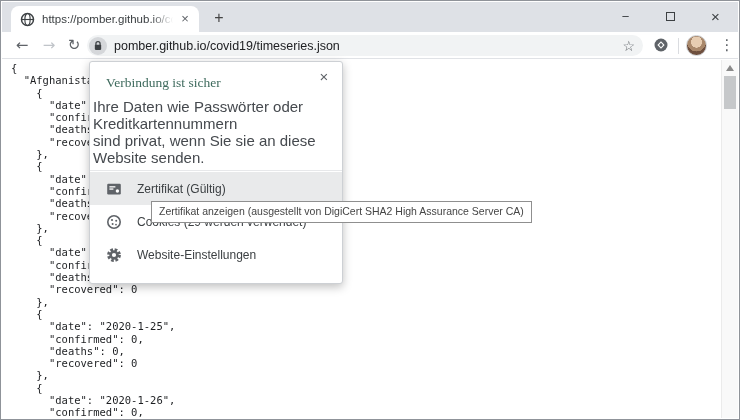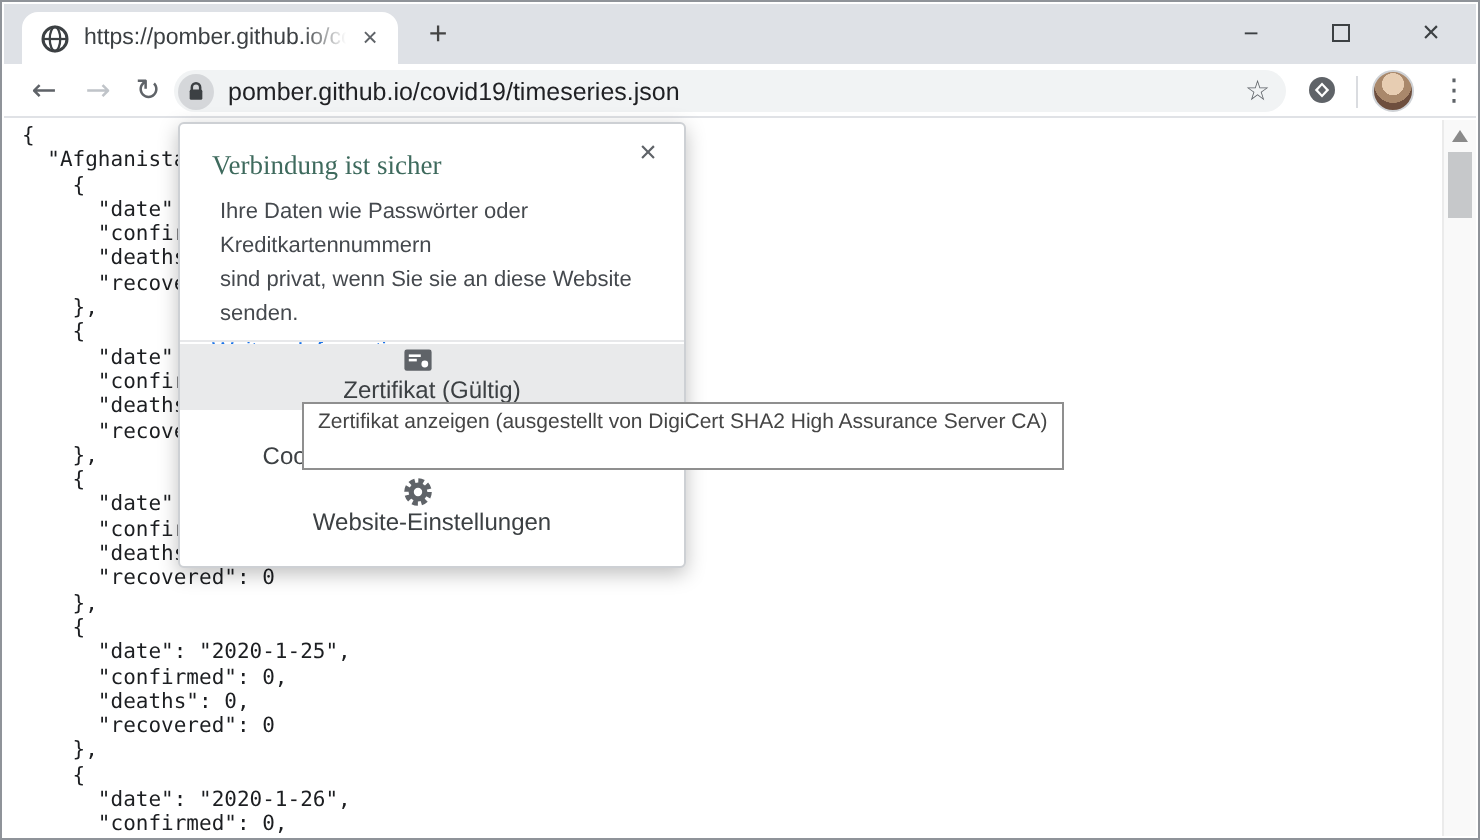--- a/index.html
+++ b/index.html
@@ -63,30 +63,30 @@
     border-left:4.5px solid transparent; border-right:4.5px solid transparent;
     border-bottom:6px solid #8a8a8a; }
   .sb-thumb { position:absolute; top:16px; left:2px; right:2px; height:33px; background:#c6c8ca; }
   
   .popup { position:absolute; left:88px; top:60px; width:254px; height:223px;
     background:#fff; border:1px solid #cdd0d4; border-radius:3px;
     box-shadow:0 3px 10px rgba(0,0,0,.25); z-index:5; }
   .popup-close { position:absolute; right:9px; top:6px; width:18px; height:18px;
     font-size:15px; line-height:18px; text-align:center; color:#5f6368; }
   .popup-title { margin:13px 16px 7px 16px; font-size:13.5px; color:#3e6a5d;font-family:Liberation Serif, serif; }
-  .popup-body { margin:0 20px; font-size:11px; line-height:17px; color:#45494e; white-space:pre-line; }
+  .popup-body { margin:0 3px; font-size:15px; line-height:17px; color:#45494e; white-space:pre-line; }
   .popup-link { margin:3px 16px 0 16px; font-size:11.5px; color:#1a73e8; display:inline-block; }
   .popup-sep { position:absolute; left:0; right:0; top:108px; border-top:1px solid #e7e8ea; }
   .menu { position:absolute; left:0; right:0; top:110px; }
-  .menu-row { height:33px; display:flex; align-items:center; padding:0 16px;flex-direction:column; }
+  .menu-row { height:33px; display:flex; align-items:center; padding:0 16px; }
   .menu-row.active { background:#e9eaeb; }
   .menu-row .mi { width:16px; height:16px; flex:0 0 auto; margin-right:15px; }
   .menu-label { font-size:12px; color:#3c4043; white-space:nowrap; }
   
-  .tooltip { position:absolute; left:150px; top:200px; height:34px; z-index:9;
+  .tooltip { position:absolute; left:150px; top:200px; height:22px; z-index:9;
     background:#fff; border:1px solid #8f8f8f; padding:3px 7px 0 7px;
     font-size:10.5px; color:#454545; white-space:nowrap; }
 </style>
 </head>
 <body>
 
 <div id="browser-window">
 
   <div class="titlebar">
     <div class="tab">

